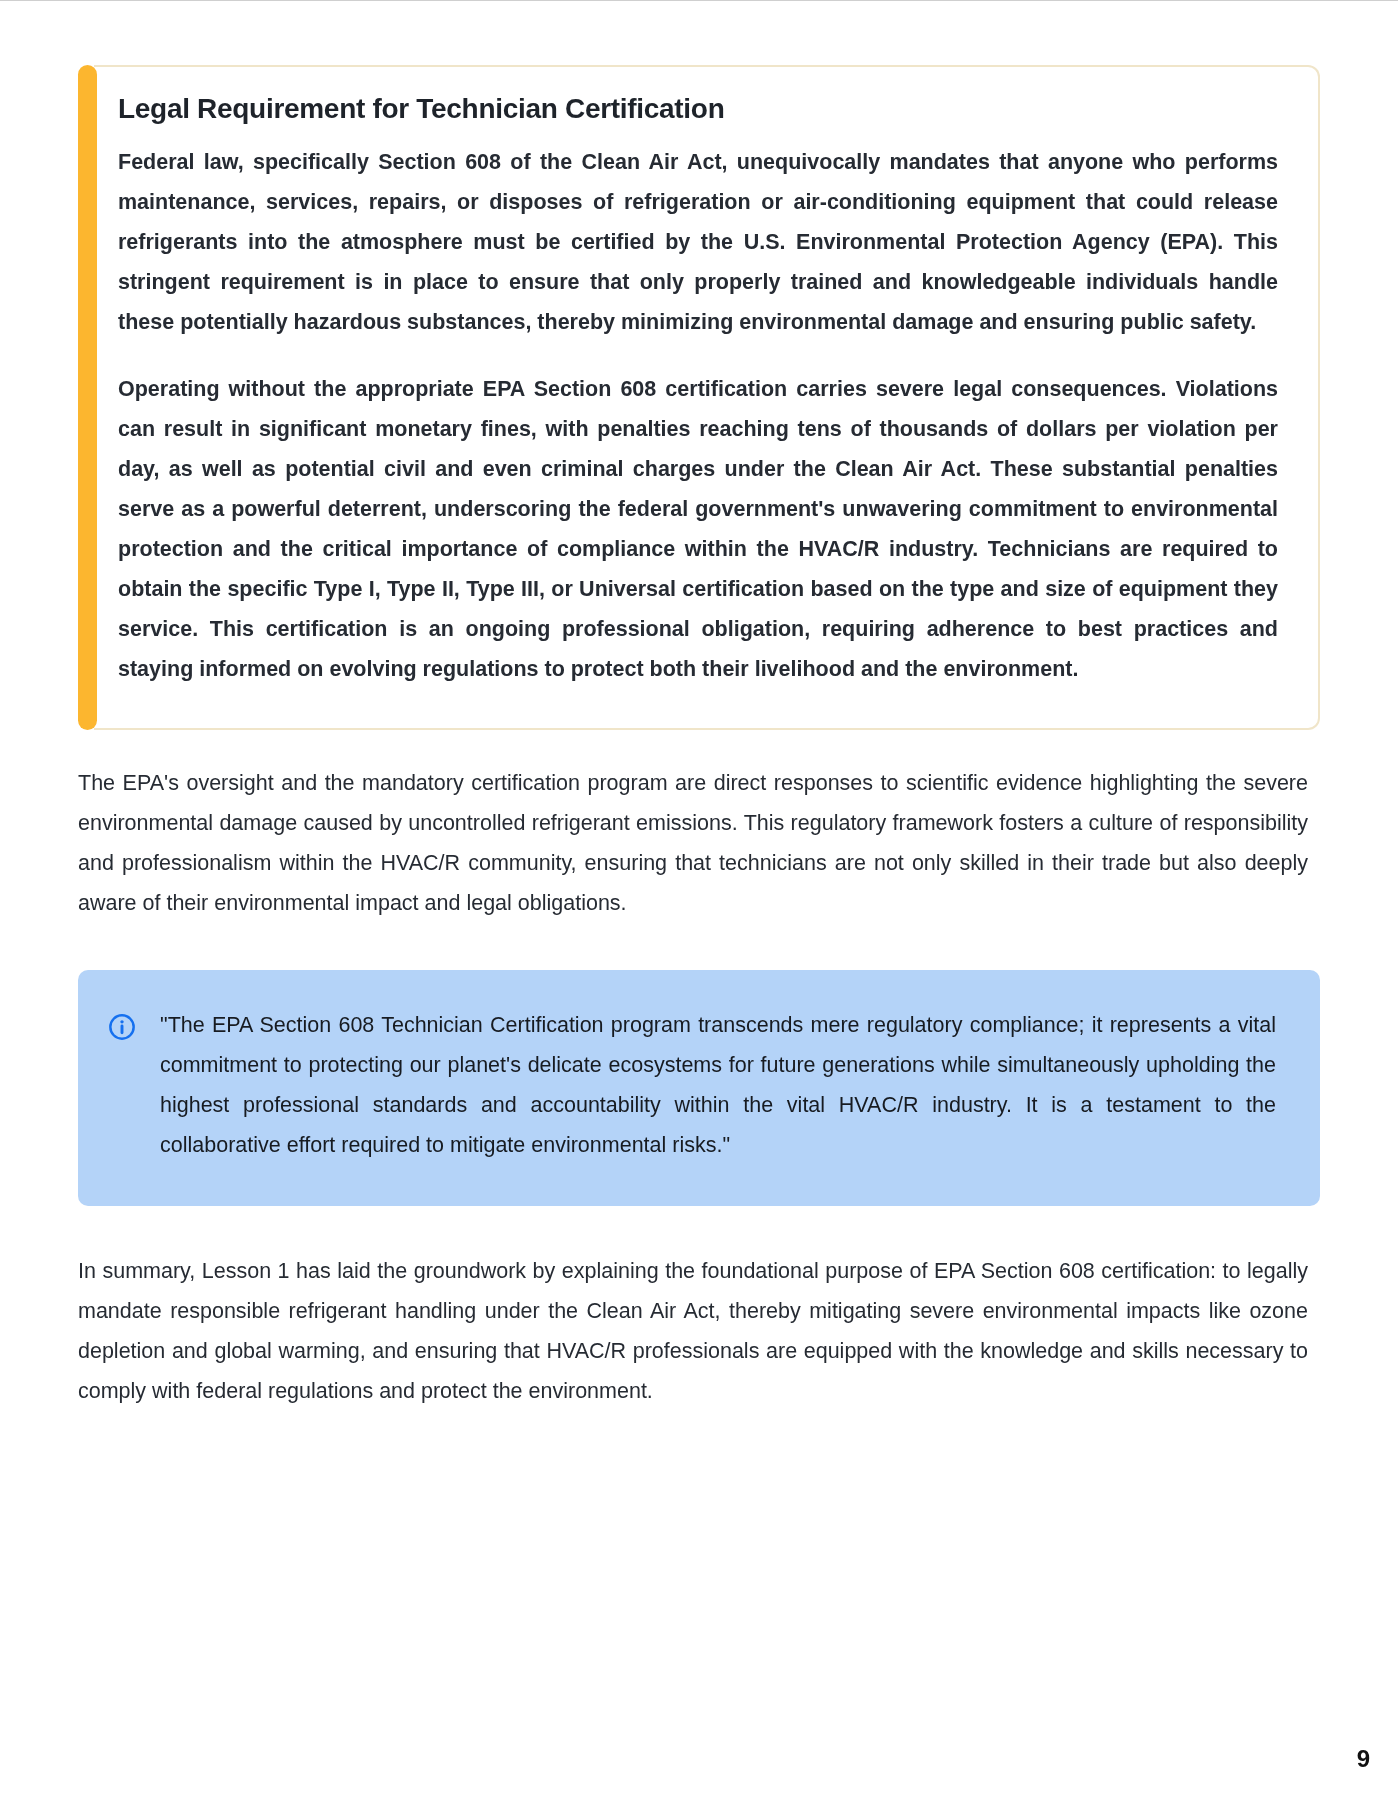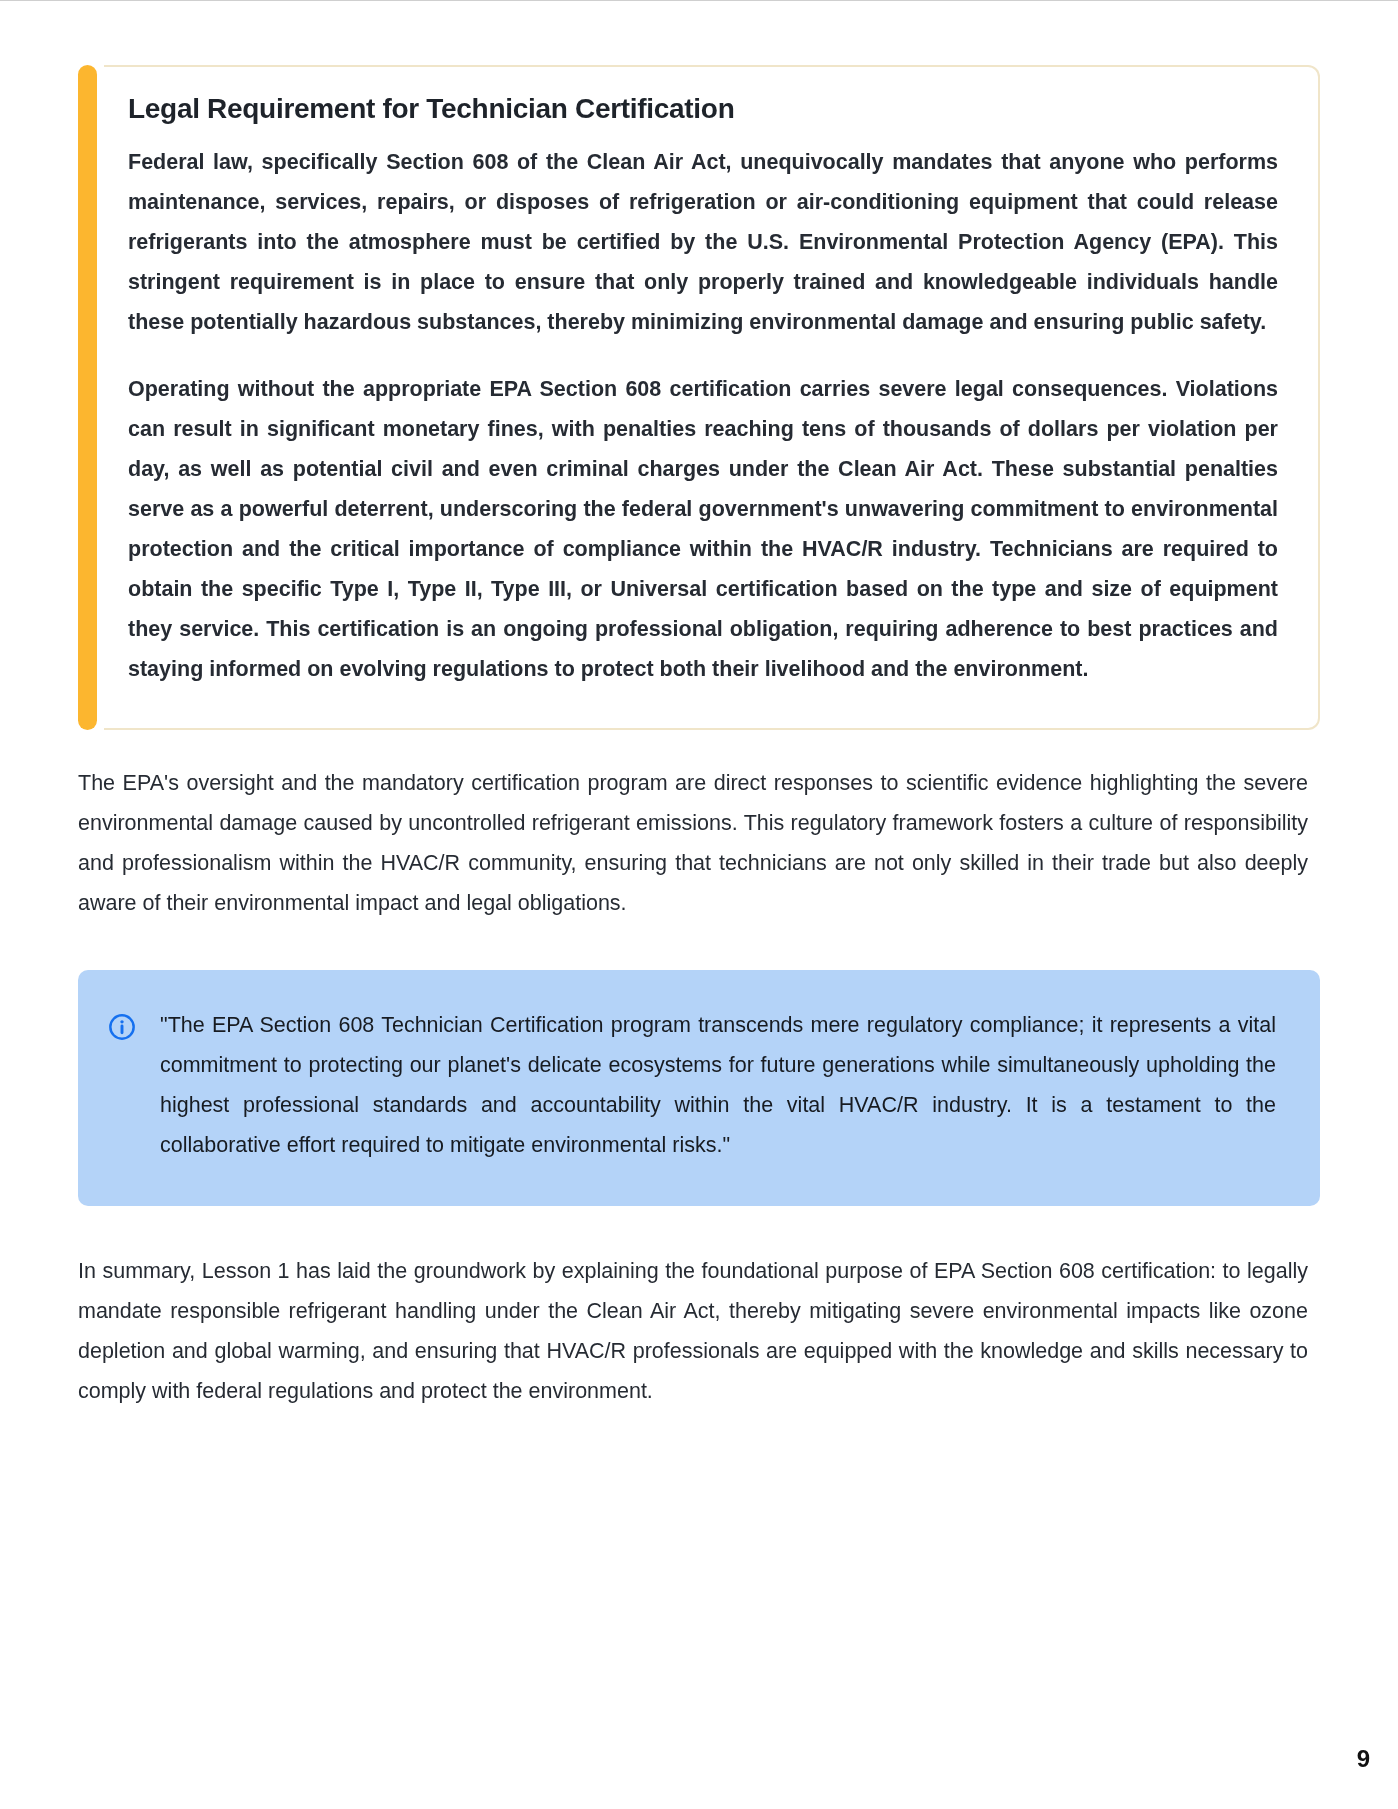--- a/index.html
+++ b/index.html
@@ -31,21 +31,21 @@
   }
   .callout-bar {
     position: absolute;
     left: 0; top: 0; bottom: 0;
     width: 19px;
     background: #fcb62f;
     border-radius: 10px;
     z-index: 1;
   }
   .callout-body {
-    margin-left: 26px;
+    margin-left: 16px;
     background: #ffffff;
     border: 2px solid #f0e5c9;
     border-left: none;
     border-radius: 0 12px 12px 0;
     padding: 26px 40px 38px 24px;
   }
   .callout-title {
     font-size: 28px;
     font-weight: 700;
     color: #1e232a;

